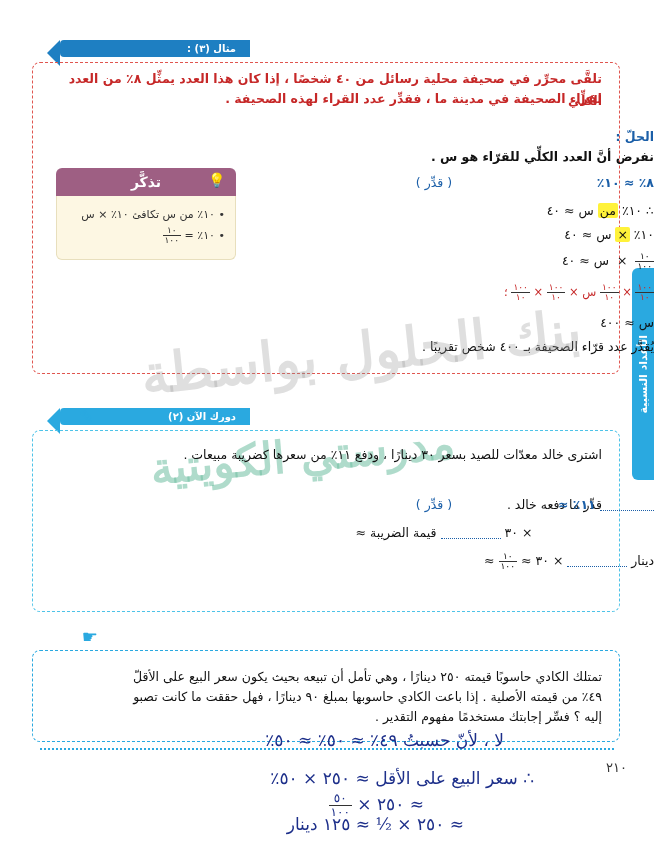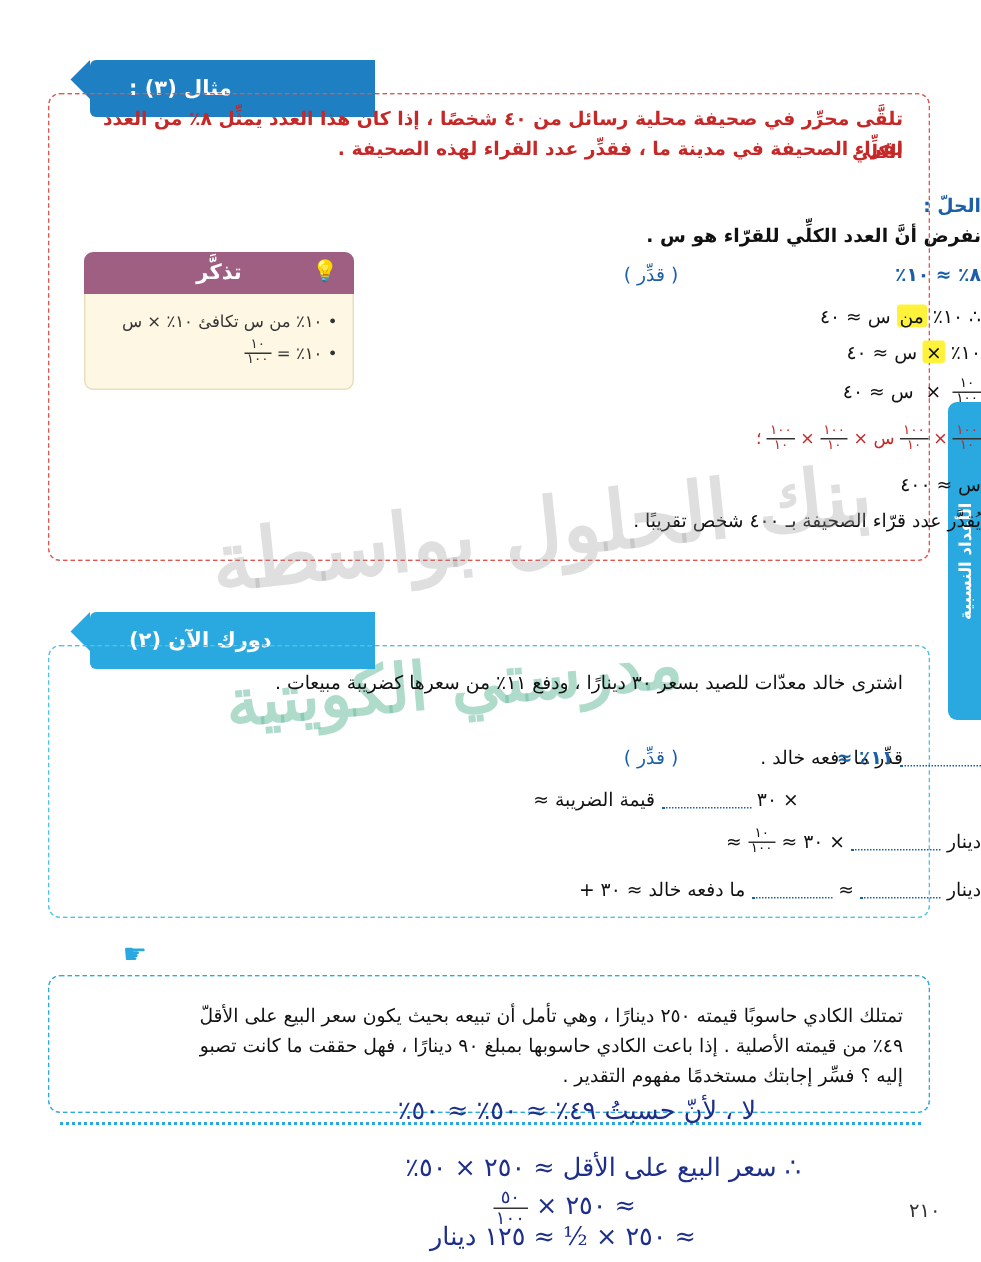--- a/index.html
+++ b/index.html
@@ -18,24 +18,24 @@
     background:#2aa9e0;border-radius:6px 0 0 6px;
     display:flex;align-items:center;justify-content:center;
   }
   .side-tab span{
     writing-mode:vertical-rl;transform:rotate(180deg);
     color:#fff;font-size:11px;font-weight:bold;letter-spacing:1px;
   }
 
   
   .banner{
-    position:absolute;height:38px;
-    display:flex;align-items:center;justify-content:flex-end;
+    position:absolute;height:17px;
+    display:flex;align-items:center;justify-content:flex-start;
     padding:0 14px 0 26px;
-    color:#fff;font-weight:bold;font-size:14px;
+    color:#fff;font-weight:bold;font-size:10px;
     border-radius:4px 0 0 4px;
   }
   .banner::after{
     content:"";position:absolute;left:-13px;top:0;
     border-top:13px solid transparent;border-bottom:13px solid transparent;
     border-right:13px solid currentColor;
   }
   .banner.blue{background:#1e7fc2;}
   .banner.blue::after{color:#1e7fc2;}
   .banner.cyan{background:#2aa9e0;}
@@ -95,21 +95,21 @@
   .wm1{left:140px;top:320px;font-size:54px;color:rgba(150,150,150,.30);transform:rotate(-6deg);}
   .wm2{left:150px;top:430px;font-size:44px;color:rgba(110,190,160,.55);transform:rotate(-5deg);}
 
   
   .hand{
     position:absolute;color:#1d2f8a;
     font-family:"DejaVu Serif","Liberation Serif",serif;
     font-size:17px;direction:rtl;text-align:right;white-space:nowrap;
   }
 
-  .pagenum{position:absolute;left:606px;top:800px;font-size:13px;color:#333;}
+  .pagenum{position:absolute;left:606px;top:760px;font-size:13px;color:#333;}
 </style>
 </head>
 <body>
 
 <div class="page">
 
   <div class="side-tab">
     <span>الأعداد النسبية</span>
   </div>
 
@@ -205,27 +205,20 @@
   </div>
 
   <div class="txt dark" style="right:0;top:550px;width:460px;">
     <span>دينار</span>
     <span class="dots" style="min-width:60px;"></span>
     <span>× ٣٠ ≈</span>
     <span class="frac"><span class="num">١٠</span><span class="den">١٠٠</span></span>
     <span>≈</span>
   </div>
 
-  <div class="txt dark" style="right:0;top:582px;width:500px;">
-    <span>دينار</span>
-    <span class="dots" style="min-width:54px;"></span>
-    <span>≈</span>
-    <span class="dots" style="min-width:54px;"></span>
-    <span>ما دفعه خالد ≈ ٣٠ +</span>
-  </div>
 
   <div style="position:absolute;right:556px;top:626px;font-size:18px;color:#2aa9e0;">☛</div>
 
   <div class="dashbox blue" style="right:34px;top:650px;width:586px;height:90px;"></div>
 
   <div class="txt dark" style="right:52px;top:666px;width:552px;">تمتلك الكادي حاسوبًا قيمته ٢٥٠ دينارًا ، وهي تأمل أن تبيعه بحيث يكون سعر البيع على الأقلّ</div>
   <div class="txt dark" style="right:52px;top:686px;width:552px;">٤٩٪ من قيمته الأصلية . إذا باعت الكادي حاسوبها بمبلغ ٩٠ دينارًا ، فهل حققت ما كانت تصبو</div>
   <div class="txt dark" style="right:52px;top:706px;width:552px;">إليه ؟ فسِّر إجابتك مستخدمًا مفهوم التقدير .</div>
 
   <div style="position:absolute;right:40px;top:748px;width:574px;border-bottom:2px dotted #2aa9e0;"></div>

